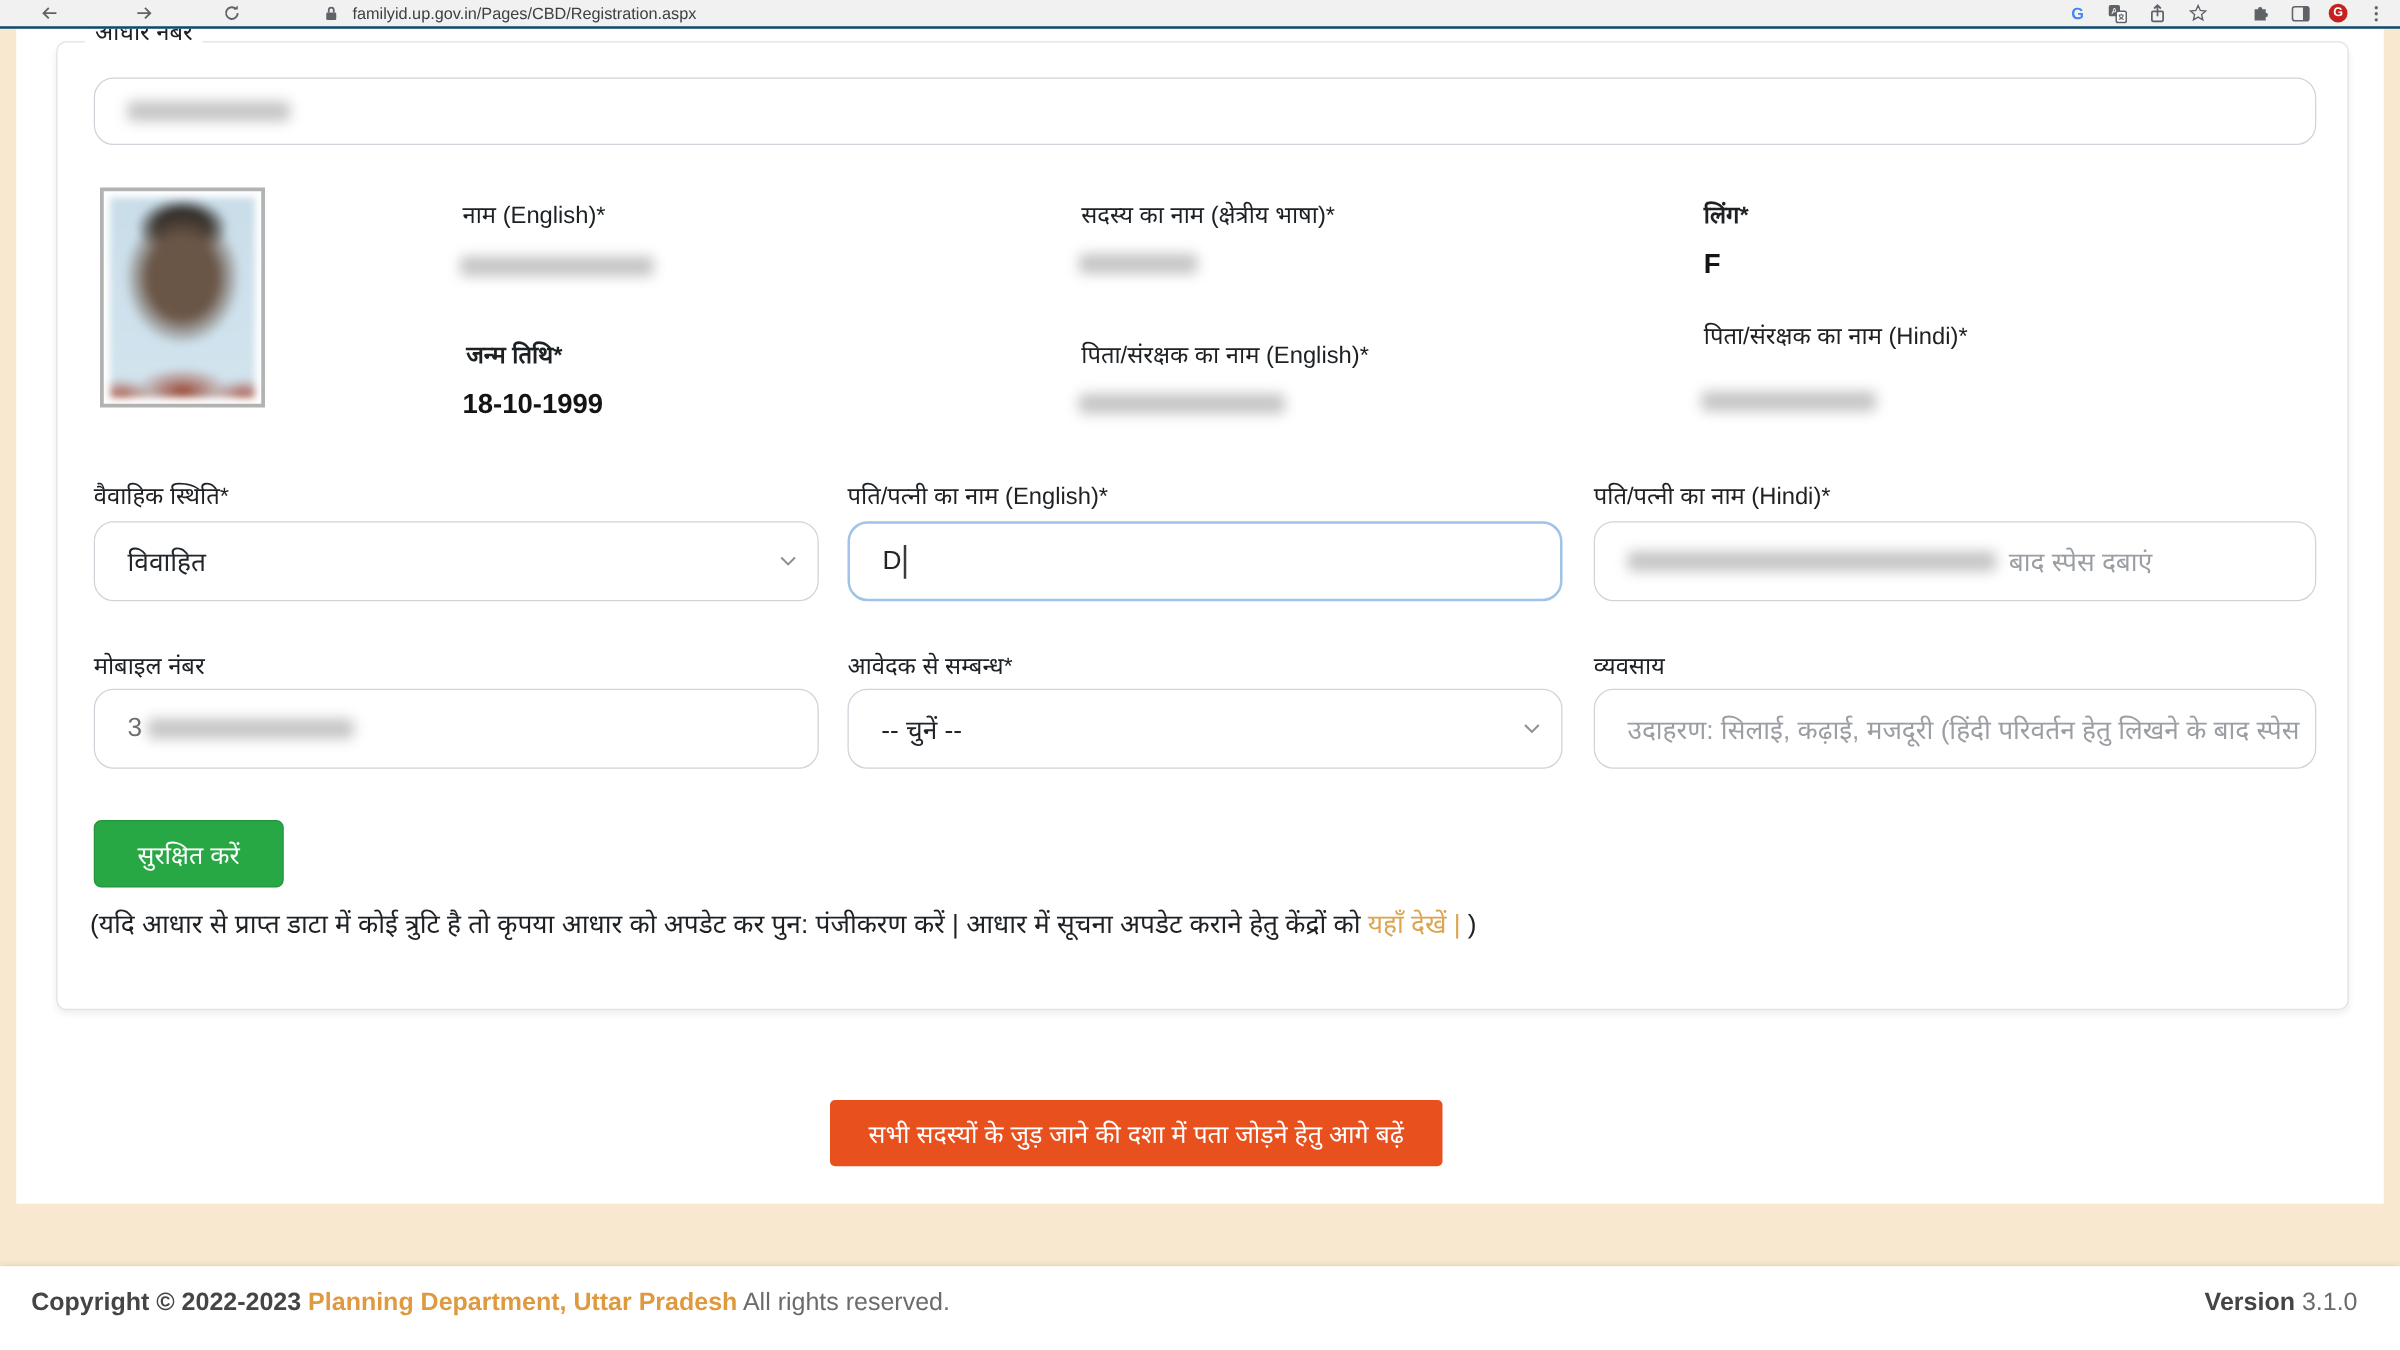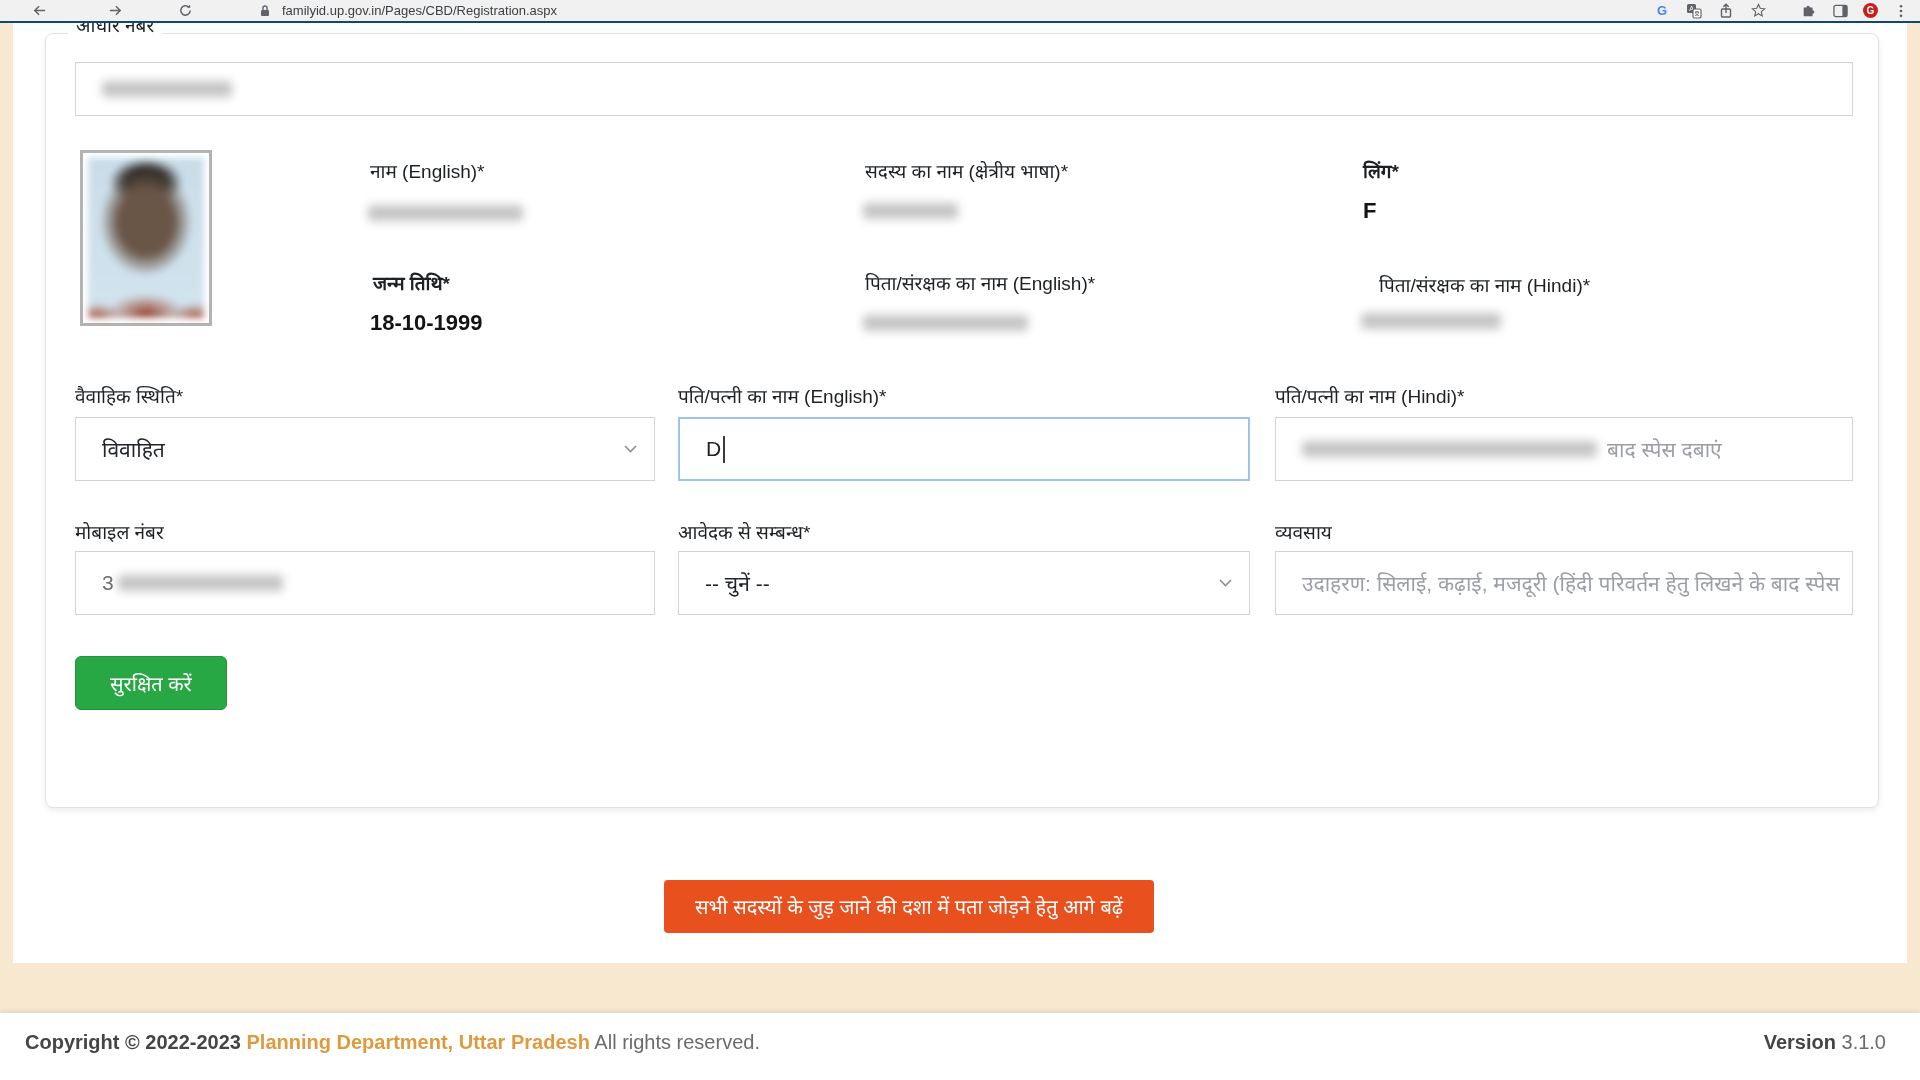--- a/index.html
+++ b/index.html
@@ -17,21 +17,21 @@
           font-weight:bold;display:flex;align-items:center;justify-content:center;line-height:1;}
 
   
   .content-white{position:absolute;left:13px;top:21px;width:1894px;height:942px;background:#ffffff;z-index:1;}
   .card{position:absolute;left:45px;top:33px;width:1832px;height:773px;background:#fff;
         border:1px solid #dee2e6;border-radius:8px;box-shadow:0 3px 6px rgba(0,0,0,.07);z-index:2;}
   .aadhaar-label{position:absolute;left:68px;top:12px;z-index:5;background:#fff;padding:0 8px;
                  font-size:19px;color:#1d2124;}
 
   
-  .ctl{position:absolute;background:#fff;border:1px solid #ced4da;border-radius:0;
+  .ctl{position:absolute;background:#fff;border:1px solid #ced4da;border-radius:16px;
        display:flex;align-items:center;padding:0 26px;font-size:21px;color:#212529;box-sizing:border-box;}
   .ctl.focused{border:2px solid #9fc3e9;}
   .chev{position:absolute;right:16px;top:50%;transform:translateY(-50%);}
   .ph{color:#9b9fa4;}
   .caret{width:2px;height:27px;background:#3a3a3a;margin-left:2px;}
   .lbl{position:absolute;font-size:19px;color:#1d2124;white-space:nowrap;}
   .val-bold{position:absolute;font-size:22px;font-weight:bold;color:#141414;white-space:nowrap;}
 
   
   .blob{position:absolute;background:#7e7e7e;opacity:.45;filter:blur(5px);border-radius:4px;height:16px;}
@@ -170,21 +170,21 @@
 
   <div class="lbl" style="left:1363px;top:158px;z-index:3;font-weight:bold;">लिंग*</div>
   <div class="val-bold" style="left:1363px;top:198px;z-index:3;">F</div>
 
   <div class="lbl" style="left:373px;top:270px;z-index:3;font-weight:bold;">जन्म तिथि*</div>
   <div class="val-bold" style="left:370px;top:310px;z-index:3;">18-10-1999</div>
 
   <div class="lbl" style="left:865px;top:270px;z-index:3;">पिता/संरक्षक का नाम (English)*</div>
   <div class="blob" style="left:863px;top:315px;width:165px;z-index:3;"></div>
 
-  <div class="lbl" style="left:1363px;top:272px;z-index:3;margin-left:16px;">पिता/संरक्षक का नाम (Hindi)*</div>
+  <div class="lbl" style="left:1363px;top:255px;z-index:3;">पिता/संरक्षक का नाम (Hindi)*</div>
   <div class="blob" style="left:1361px;top:313px;width:140px;z-index:3;"></div>
 
   <div class="lbl" style="left:75px;top:383px;z-index:3;">वैवाहिक स्थिति*</div>
   <div class="ctl" style="left:75px;top:417px;width:580px;height:64px;z-index:3;">
     <span>विवाहित</span>
     <span class="chev">
       <svg width="15" height="11" viewBox="0 0 15 11">
           <path d="M2 2.5 L7.5 8 L13 2.5" stroke="#8a8f94" stroke-width="1.6" fill="none"></path>
         </svg>
     </span>
@@ -218,20 +218,23 @@
     </span>
   </div>
 
   <div class="lbl" style="left:1275px;top:519px;z-index:3;">व्यवसाय</div>
   <div class="ctl" style="left:1275px;top:551px;width:578px;height:64px;z-index:3;overflow:hidden;">
     <span class="ph" style="white-space:nowrap;">उदाहरण: सिलाई, कढ़ाई, मजदूरी (हिंदी परिवर्तन हेतु लिखने के बाद स्पेस</span>
   </div>
 
   <div class="btn-green" style="z-index:3;">सुरक्षित करें</div>
 
+  <div class="note" style="z-index:3;">
+    <span>(यदि आधार से प्राप्त डाटा में कोई त्रुटि है तो कृपया आधार को अपडेट कर पुन: पंजीकरण करें | आधार में सूचना अपडेट कराने हेतु केंद्रों को </span><span class="gold">यहाँ देखें</span><span class="gold"> | </span><span>)</span>
+  </div>
 
   <div class="btn-orange">सभी सदस्यों के जुड़ जाने की दशा में पता जोड़ने हेतु आगे बढ़ें</div>
 
   <div class="beige-gap"></div>
   <div class="footer">
     <div class="footer-left">
       <span class="fw-b">Copyright © 2022-2023 </span><span class="fw-gold">Planning Department, Uttar Pradesh</span><span> All rights reserved.</span>
     </div>
     <div class="footer-right">
       <span class="fw-b">Version</span><span> 3.1.0</span>

